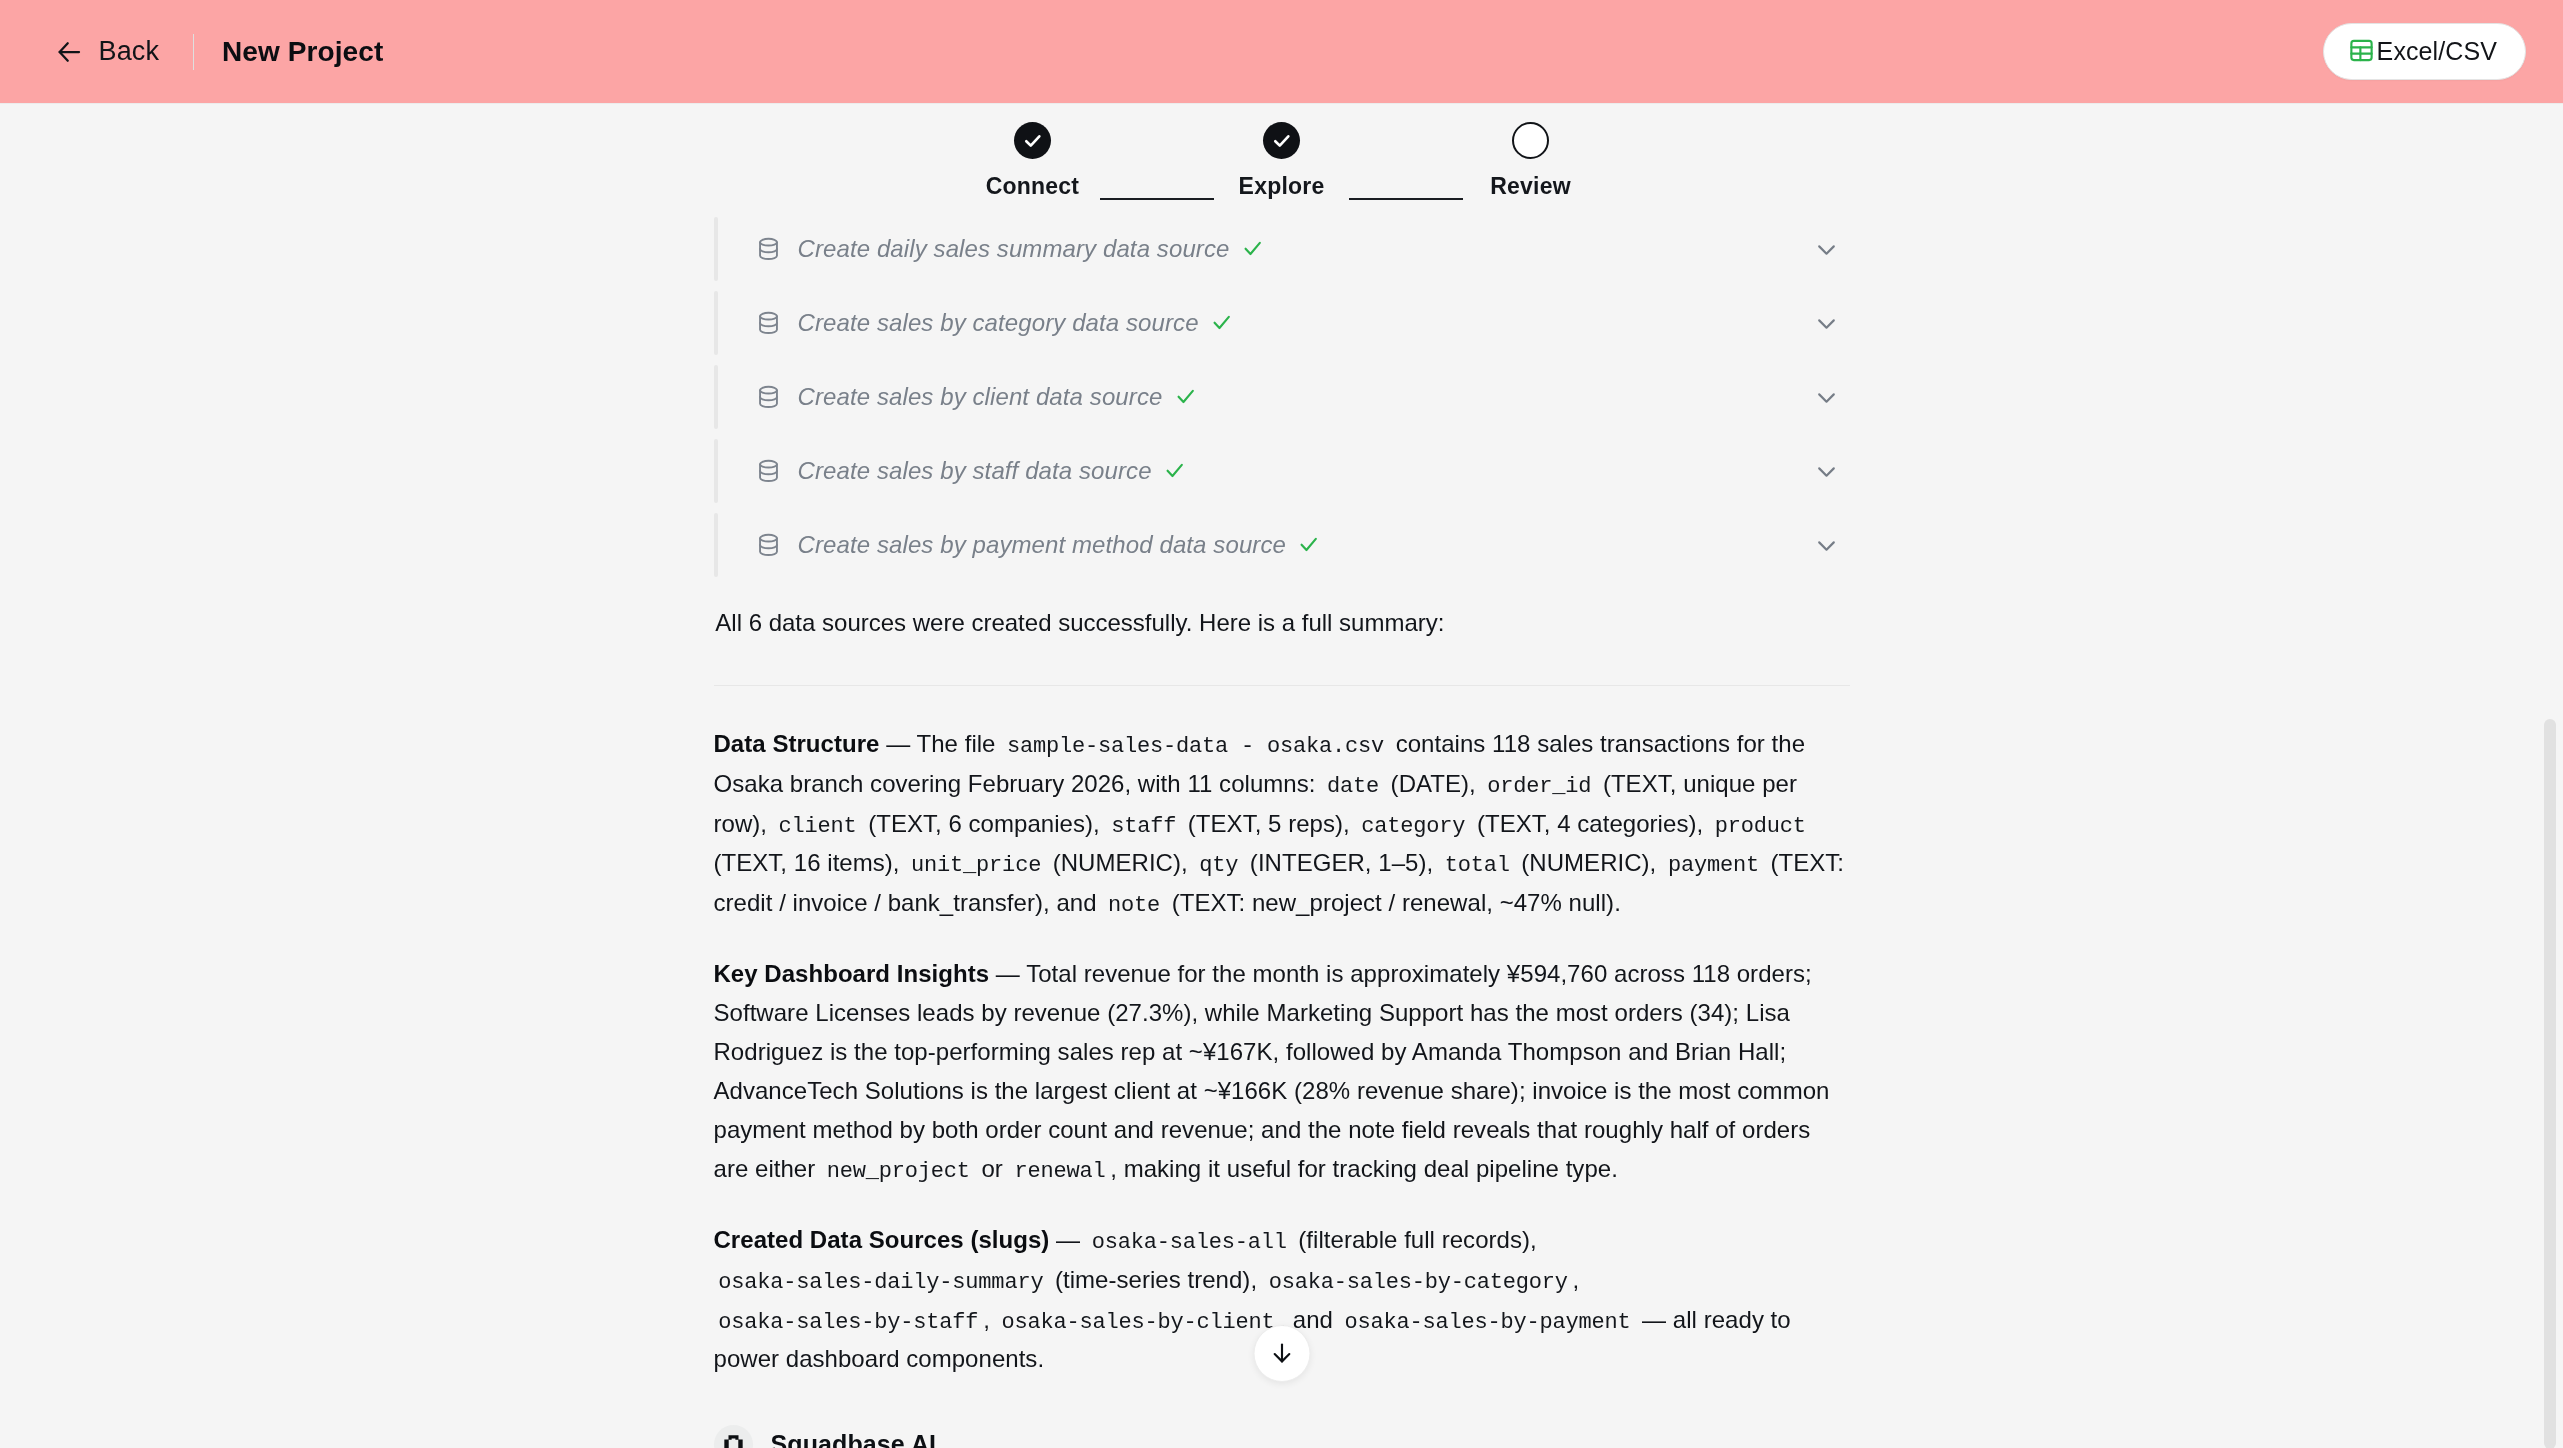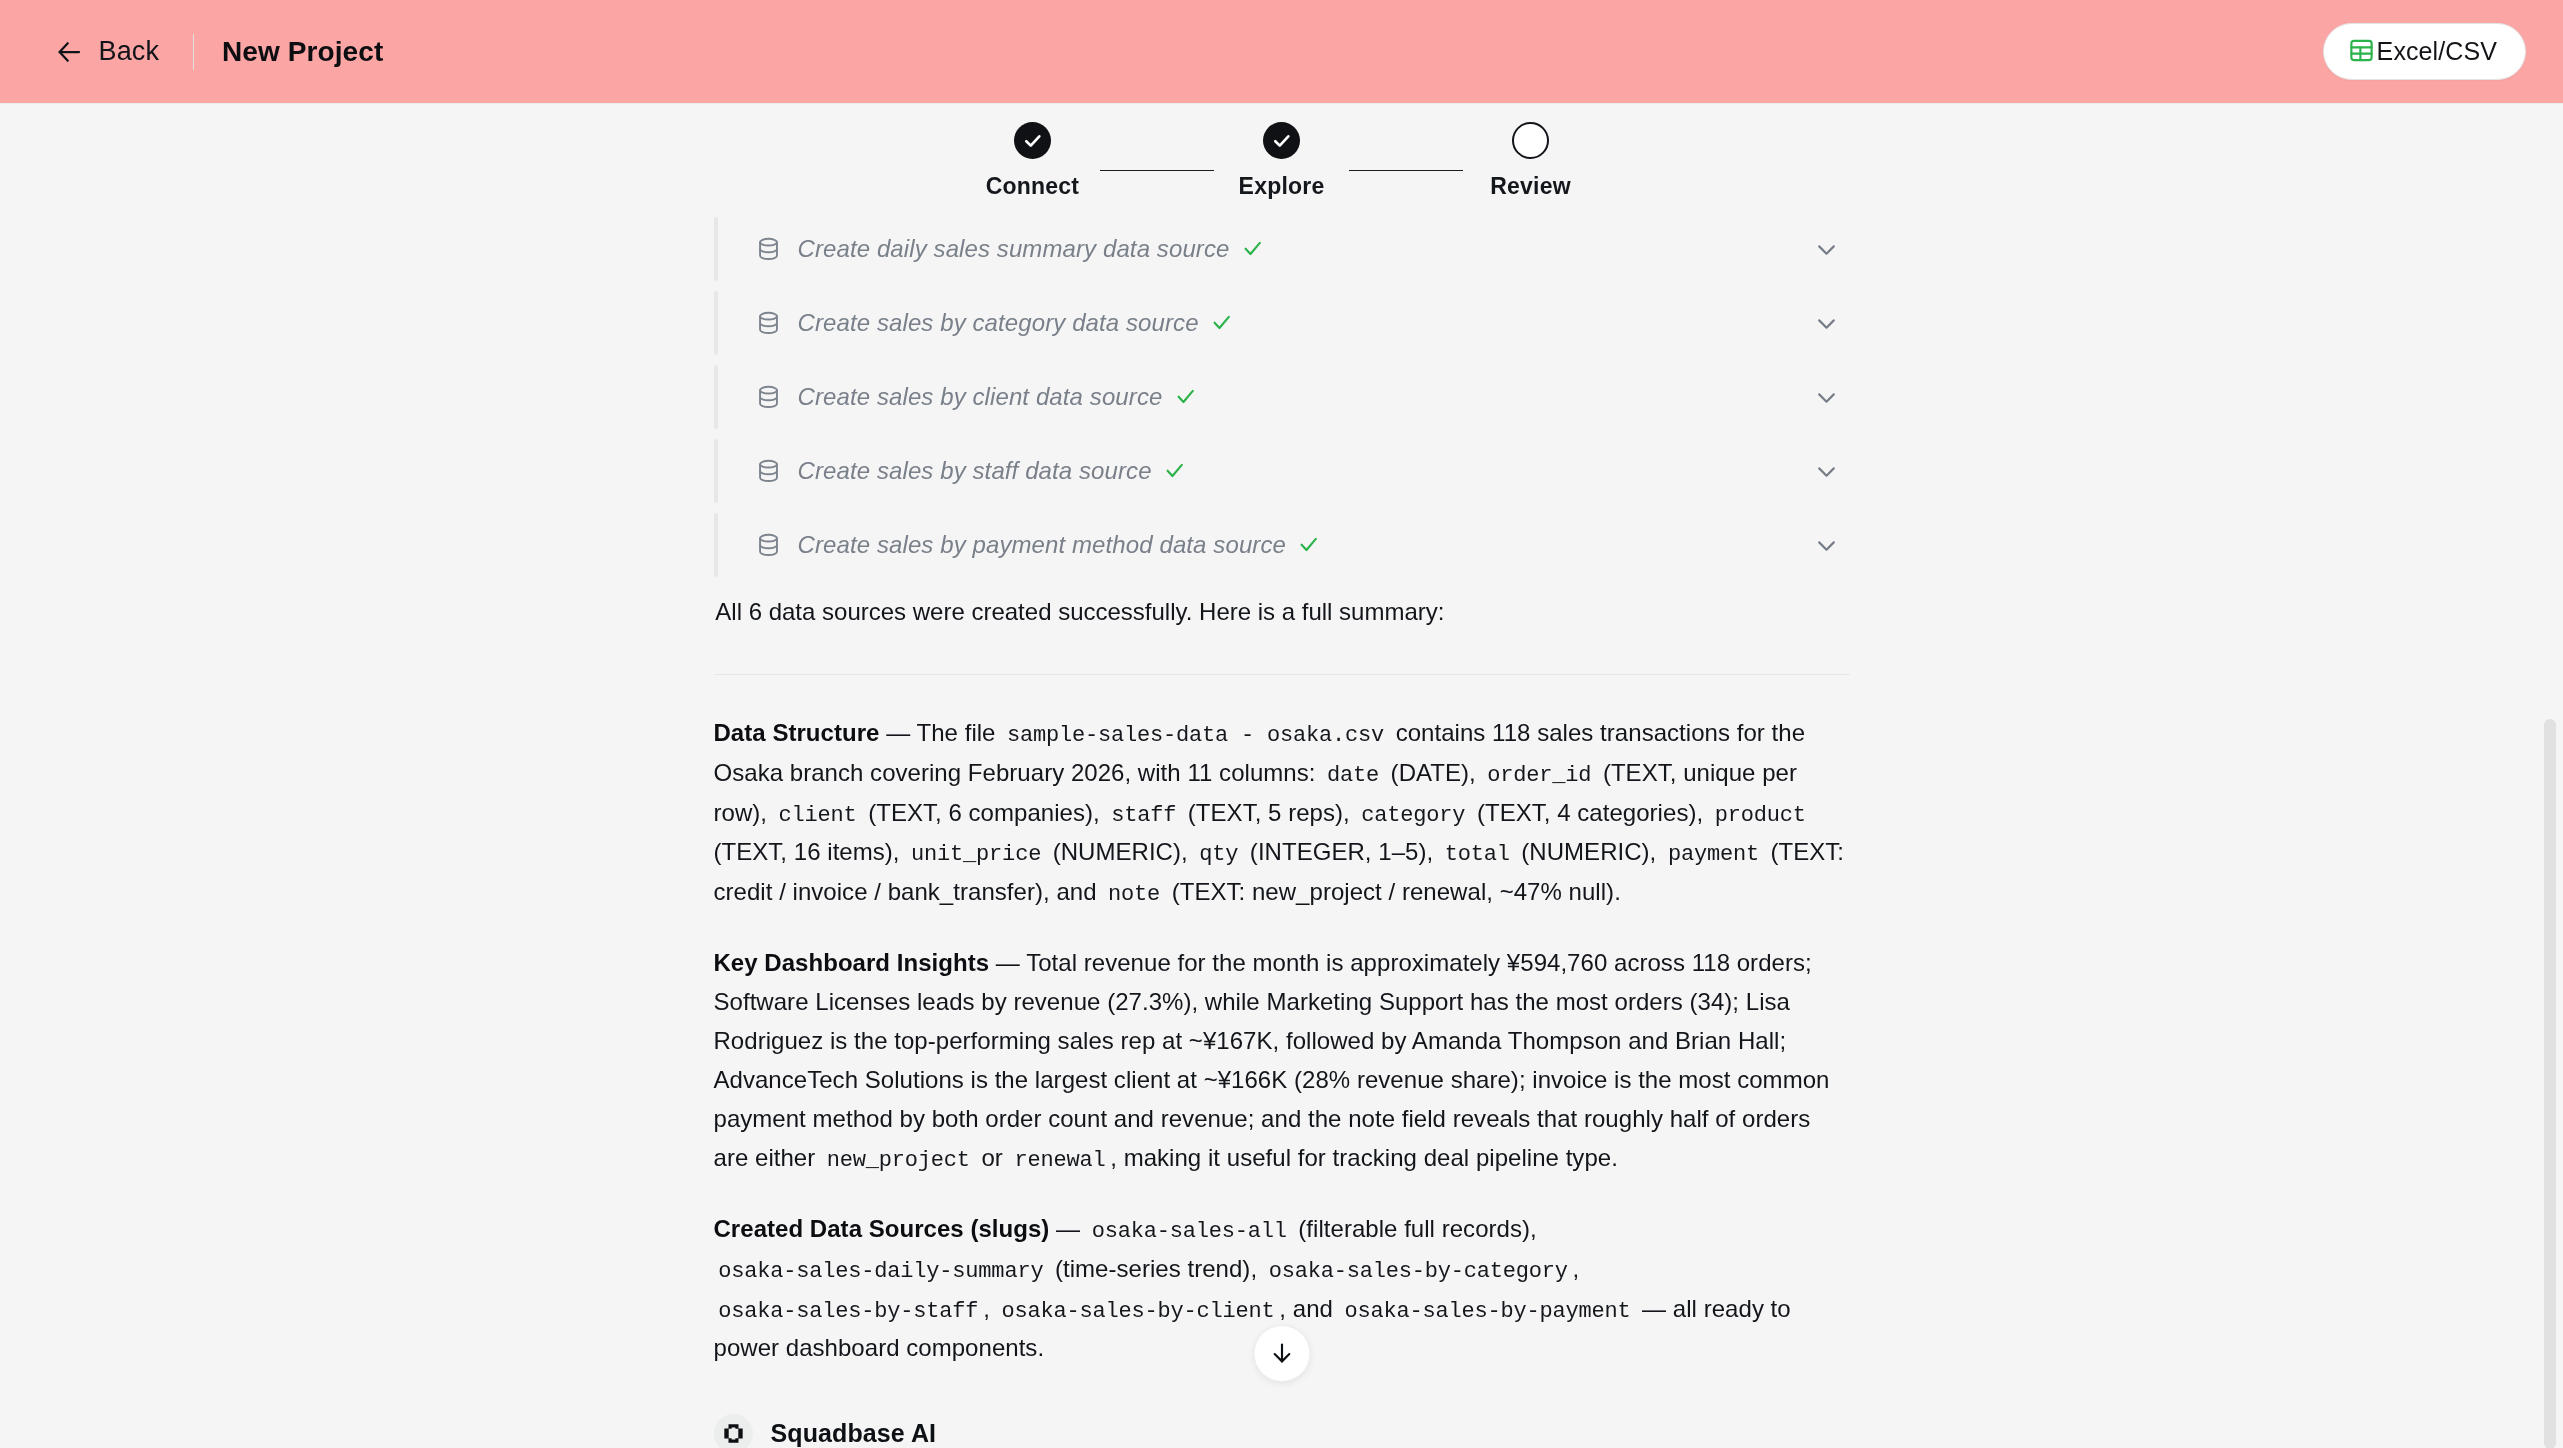--- a/index.html
+++ b/index.html
@@ -52,21 +52,21 @@
   
   .stepper {
     position: absolute;
     top: 122px;
     left: 0; right: 0;
     display: flex;
     justify-content: center;
     z-index: 4;
     pointer-events: none;
   }
-  .stepper-inner { display: flex; align-items: center; }
+  .stepper-inner { display: flex; align-items: flex-end; }
   .step { display: flex; flex-direction: column; align-items: center; width: 135px; pointer-events: auto; }
   .step-dot {
     width: 37px; height: 37px; border-radius: 50%;
     display: flex; align-items: center; justify-content: center;
   }
   .step-dot.done { background: #0f1115; }
   .step-dot.pending { background: #ffffff; border: 2.7px solid #111418; }
   .step-check { width: 19.6px; height: 19.6px; display: block; }
   .step-label { margin-top: 14.2px; font-size: 23px; font-weight: 700; color: #14171c; letter-spacing: 0.2px; }
   .step-line { width: 114px; height: 1.8px; background: #1a1d22; margin-top: 18.7px; }
@@ -104,21 +104,21 @@
   .tool-label { font-size: 24px; color: #79808a; letter-spacing: 0.1px; white-space: nowrap; }
   .tool-check { width: 21.4px; height: 21.4px; margin-left: 12.5px; display: block; flex: none; }
   .tool-spacer { flex: 1; }
   .tool-chevron { width: 25px; height: 25px; display: block; margin-right: 10.7px; cursor: pointer; }
 
   .assistant-line {
     font-size: 24px;
     color: #12151a;
     line-height: 1.52;
     padding-left: 1.8px;
-    margin-top: 12px;
+    margin-top: 23px;
   }
 
   .divider {
     height: 0.9px;
     background: #e7e7e7;
     margin: 44px 0 39px 0;
   }
 
   .summary p {
     font-size: 24px;

